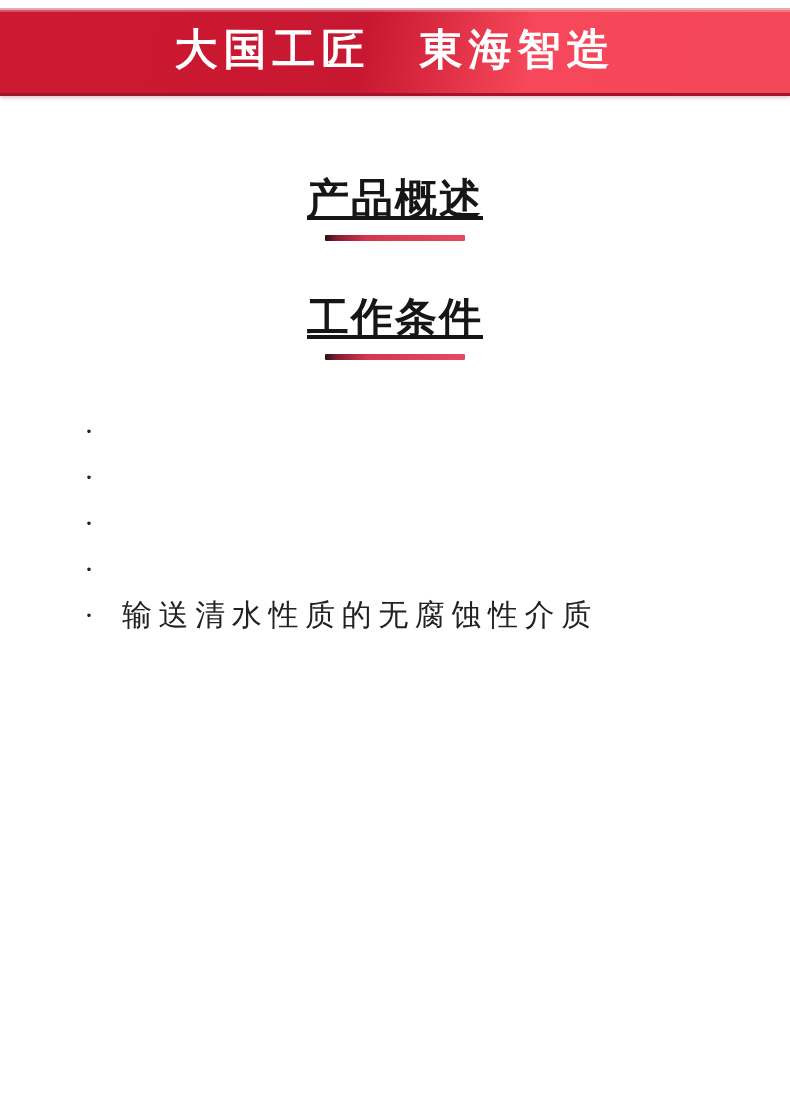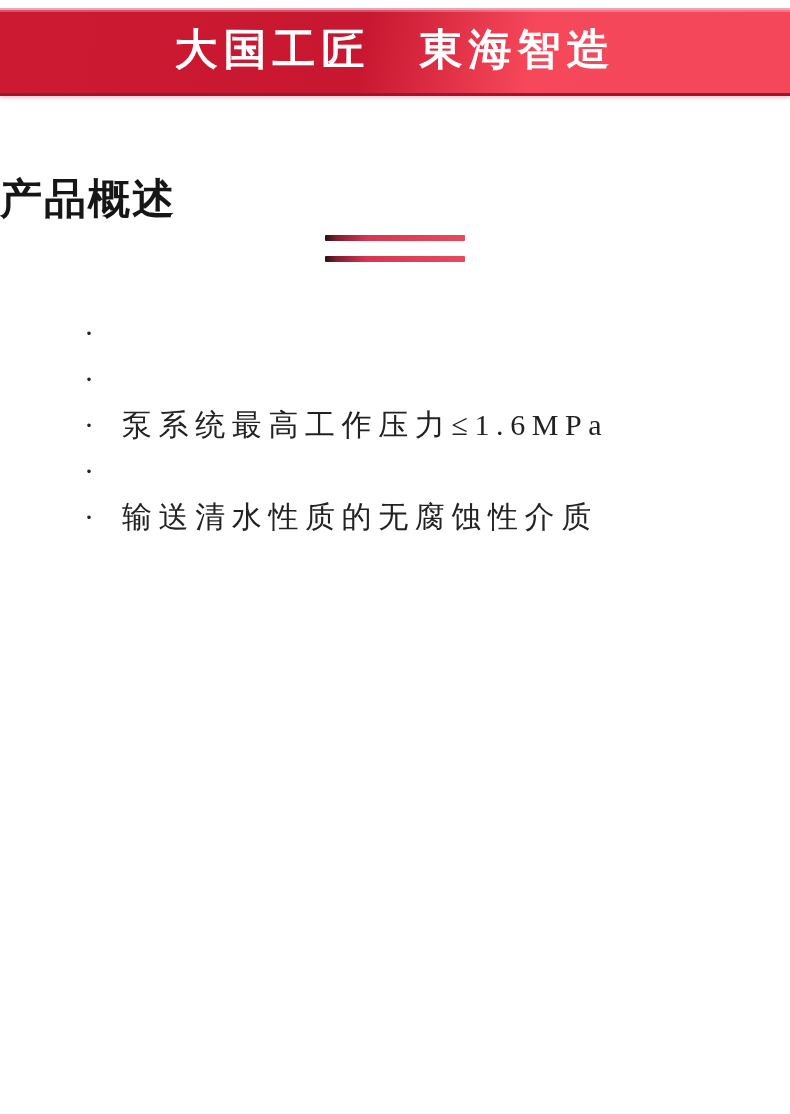--- a/index.html
+++ b/index.html
@@ -34,26 +34,27 @@
     font-size: 43px;
     font-weight: 700;
     letter-spacing: 6px;
     white-space: pre;
     padding-bottom: 4px;
   }
 
   
   .section-heading {
     margin: 0;
-    text-align: left;
+    text-align: center;
     font-size: 42px;
     line-height: 1.0;
     font-weight: 800;
     letter-spacing: 2px;
     color: #161616;
+    text-decoration: underline;
   }
   .overview .section-heading   { padding-top: 82px; }
   .conditions .section-heading { padding-top: 56px; }
 
   .underline {
     width: 140px;
     height: 6px;
     margin: 15px auto 0 auto;
     border-radius: 1px;
     background: linear-gradient(90deg, #2c0f17 0%, #7e1e30 8%, #d63650 30%, #e74a60 100%);
@@ -103,32 +104,32 @@
   <header class="banner">
     <span class="banner-title">大国工匠　東海智造</span>
   </header>
 
   <section class="section overview">
     <h1 class="section-heading">产品概述</h1>
     <div class="underline"></div>
   </section>
 
   <section class="section conditions">
+    <h1 class="section-heading">工作条件</h1>
     <div class="underline"></div>
 
     <ul class="cond-list">
       <li>
         <span class="dot">·</span>
       </li>
       <li>
         <span class="dot">·</span>
       </li>
       <li>
         <span class="dot">·</span>
-        <span class="cond-text">泵系统最高工作压力≤1.6MPa</span>
       </li>
       <li>
         <span class="dot">·</span>
       </li>
       <li>
         <span class="dot">·</span>
         <span class="cond-text">输送清水性质的无腐蚀性介质</span>
       </li>
     </ul>
   </section>

